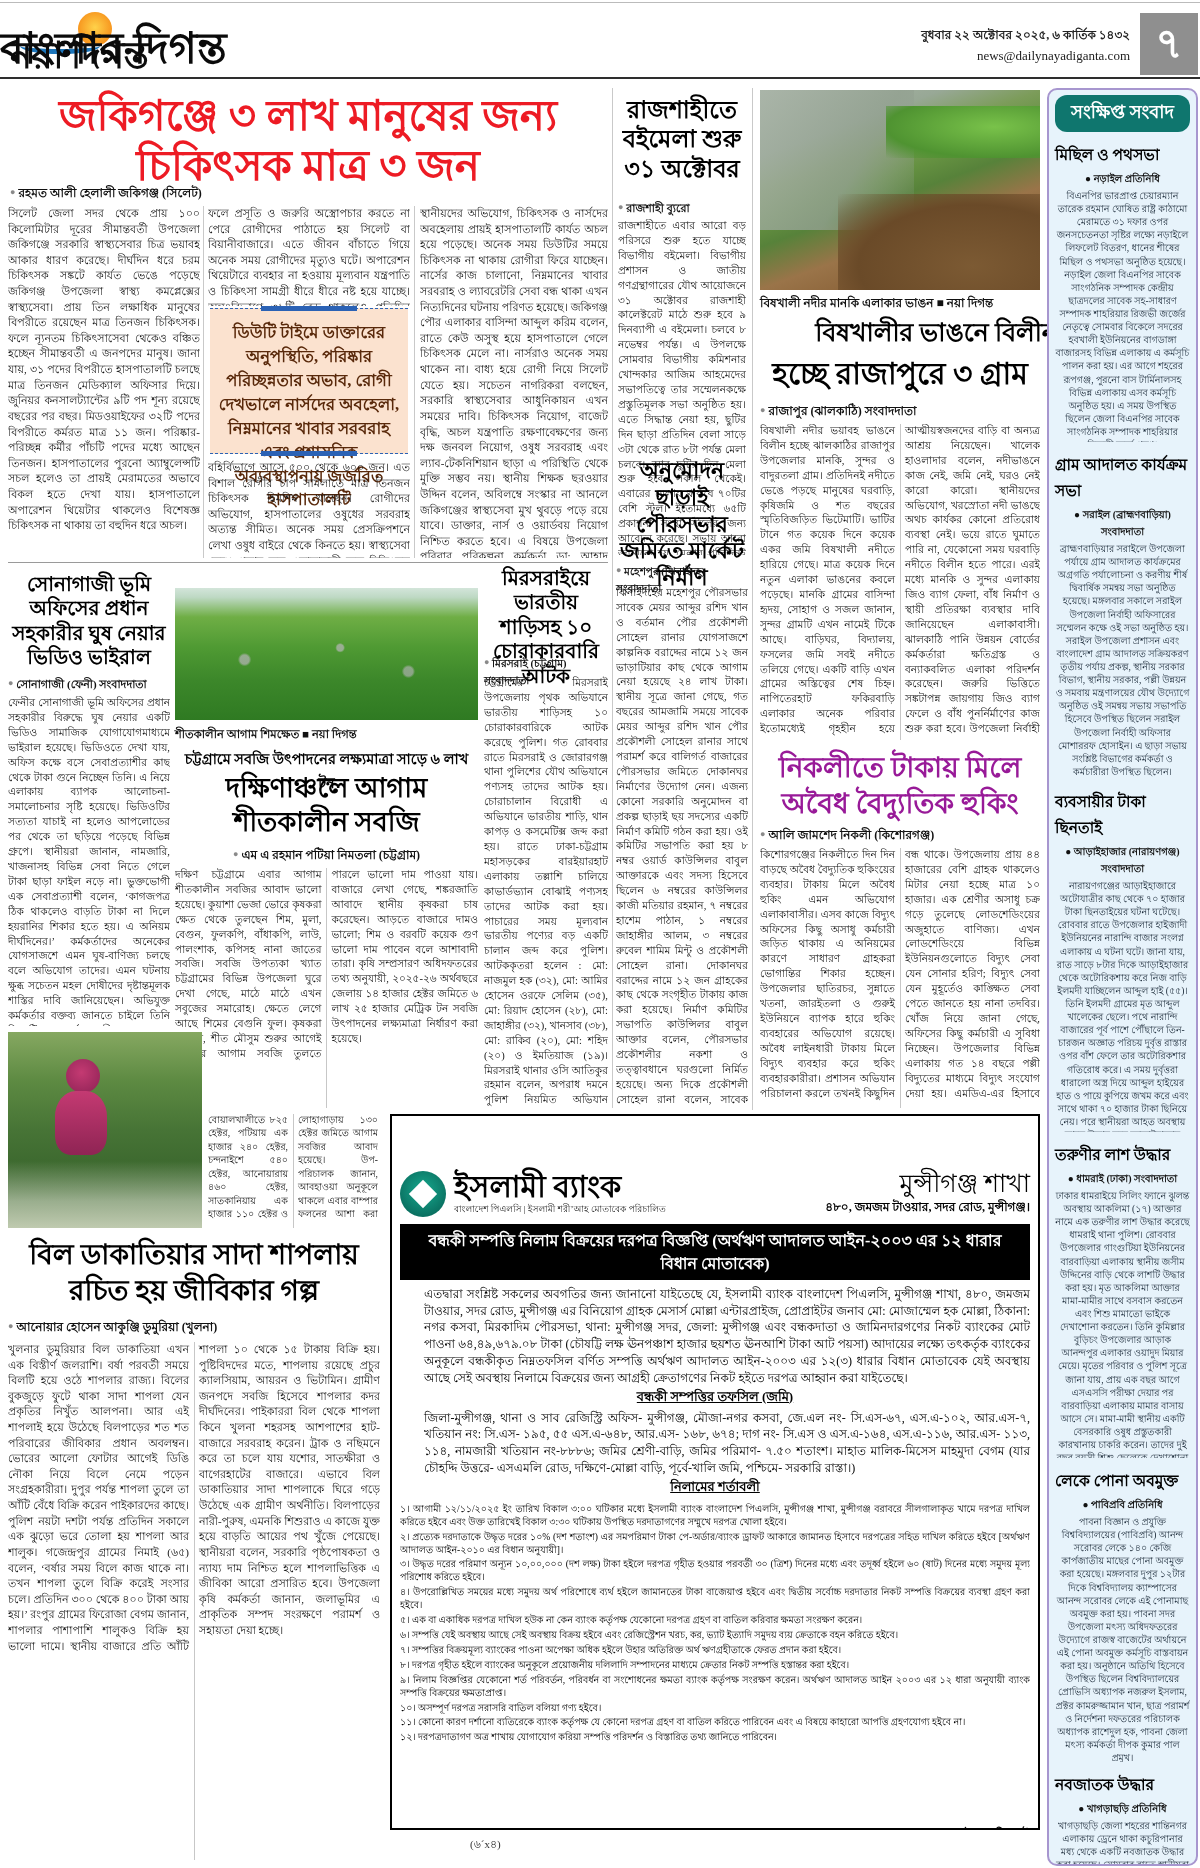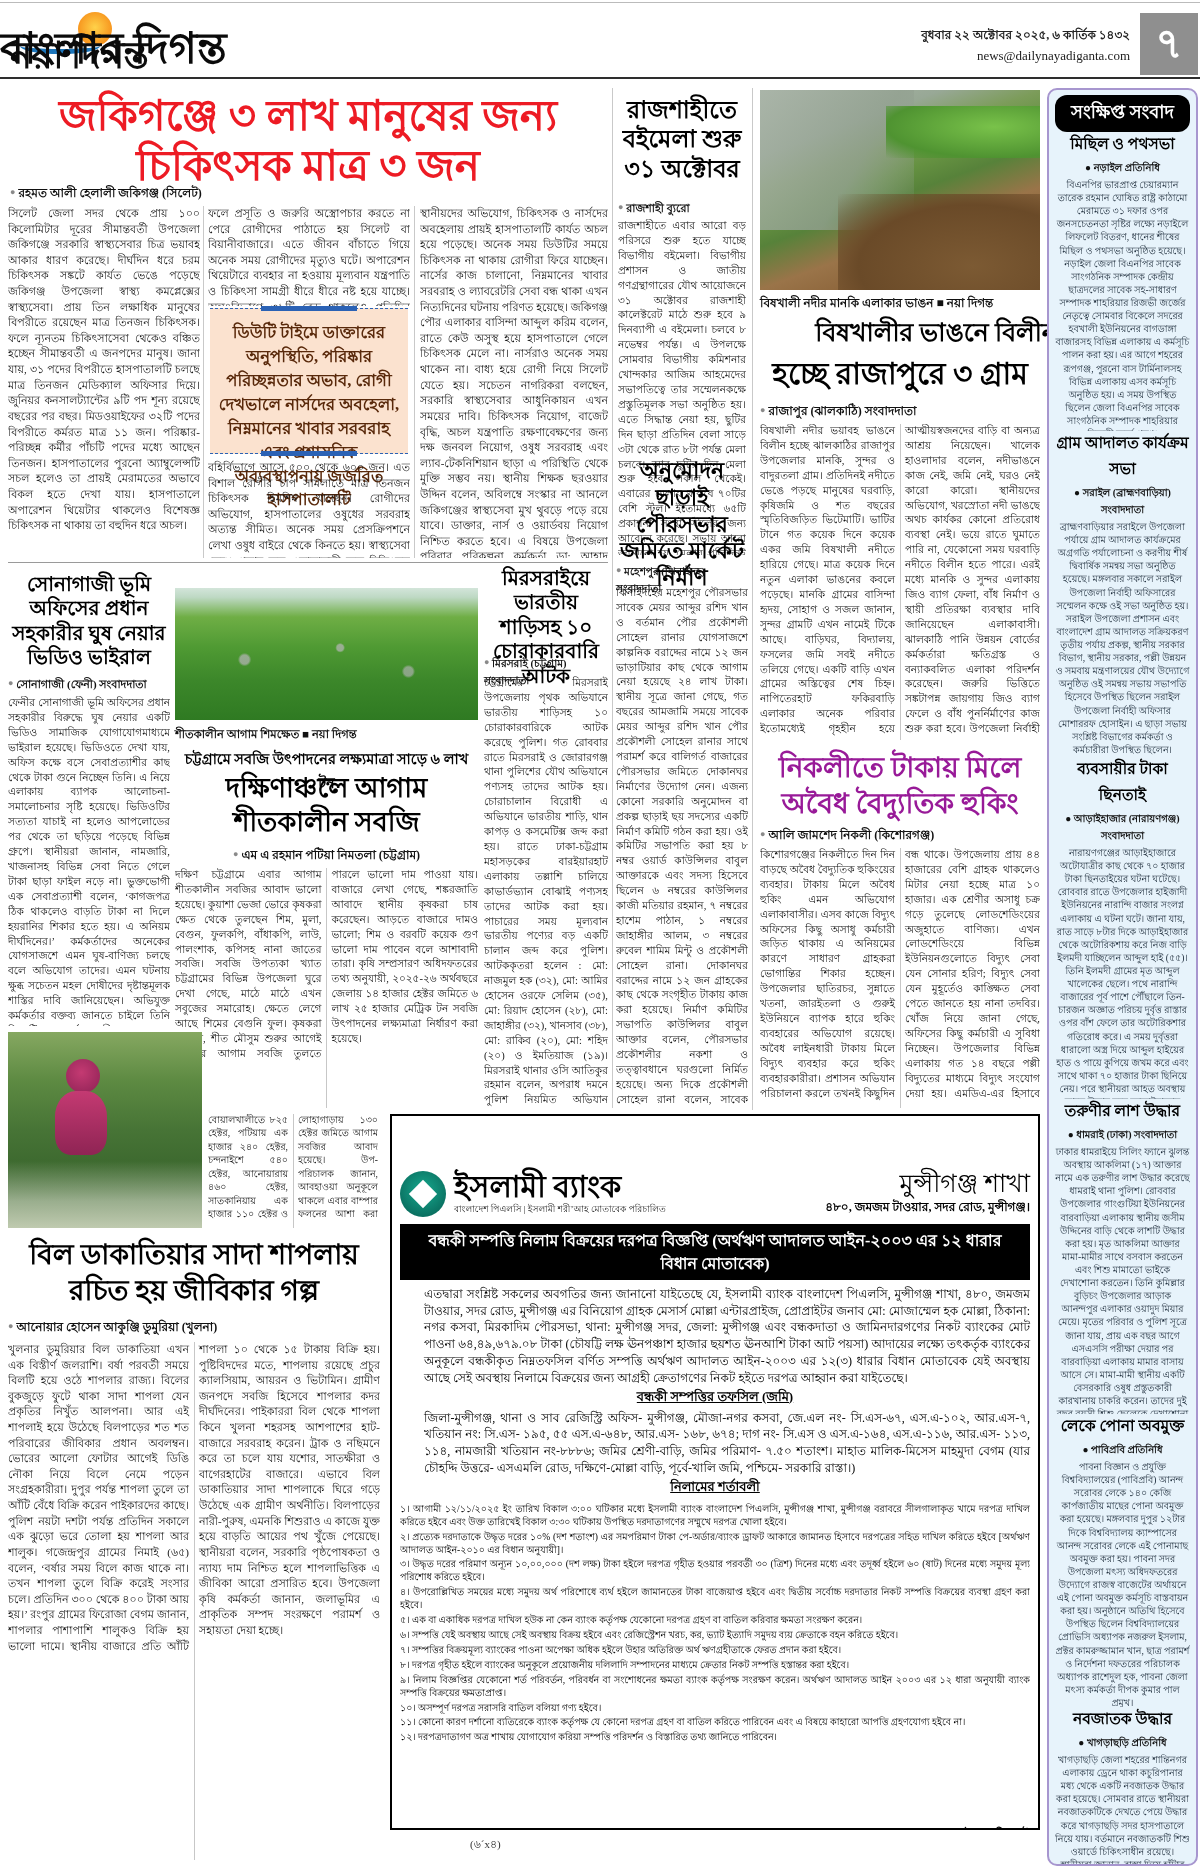--- a/index.html
+++ b/index.html
@@ -31,22 +31,22 @@
   .email-line { font-size:13px; margin-top:2px; }
   .page-no { position:absolute; right:2px; top:13px; width:58px; height:62px; background:#8f8f8f; color:#fff;
              font-size:42px; font-weight:bold; text-align:center; line-height:62px; }
   
   .quote-box { position:absolute; background:#fbe2cf; border-top:1px dashed #2b62b5; border-bottom:1px dashed #2b62b5; padding:12px 8px; }
   .quote-bar { position:absolute; left:50%; transform:translateX(-50%); width:96px; height:5px; background:#2b62b5; }
   .quote-text { font-size:16.5px; font-weight:bold; color:#59290b; text-align:center; line-height:1.45; }
   
   .sidebar { position:absolute; left:1047px; top:88px; width:151px; height:1778px; background:#e7f3fb;
              border:2px solid #a796cf; border-radius:10px; padding:5px 6px; overflow:hidden; }
-  .sb-head { background:#000000; color:#fff; border-radius:12px; text-align:center; font-size:18px; font-weight:bold; padding:3px 0; }
-  .sb-title { font-size:15.5px; font-weight:bold; text-align:center; color:#000; }
+  .sb-head { background:#0f766e; color:#fff; border-radius:12px; text-align:center; font-size:18px; font-weight:bold; padding:3px 0; }
+  .sb-title { font-size:15.5px; font-weight:bold; margin-top:11px; color:#000; }
   .sb-byline { font-size:10px; font-weight:bold; text-align:center; margin-top:2px; color:#111; }
   .sb-body { font-size:9.5px; line-height:1.38; text-align:center; color:#1c2b3a; overflow:hidden; margin-top:2px; }
   
   .ad { position:absolute; left:390px; top:1114px; width:650px; height:716px; border:2px solid #000; background:#fff; padding:6px 8px; overflow:hidden; }
   .ad-head { display:flex; justify-content:space-between; align-items:center;margin-top:48px; }
   .ib-logo { width:46px; height:46px; border-radius:50%; background:radial-gradient(circle at 50% 42%, #16a98e 0%, #0a6f60 75%); position:relative; flex:0 0 46px; }
   .ib-logo::after { content:""; position:absolute; left:13px; top:13px; width:20px; height:20px; background:#fff; transform:rotate(45deg); }
   .ad-bank { font-size:30px; font-weight:900; color:#000; line-height:1.05; }
   .ad-bank-sub { font-size:9px; color:#222; }
   .ad-branch { font-size:25px; font-weight:400; text-align:right; line-height:1.1; }

